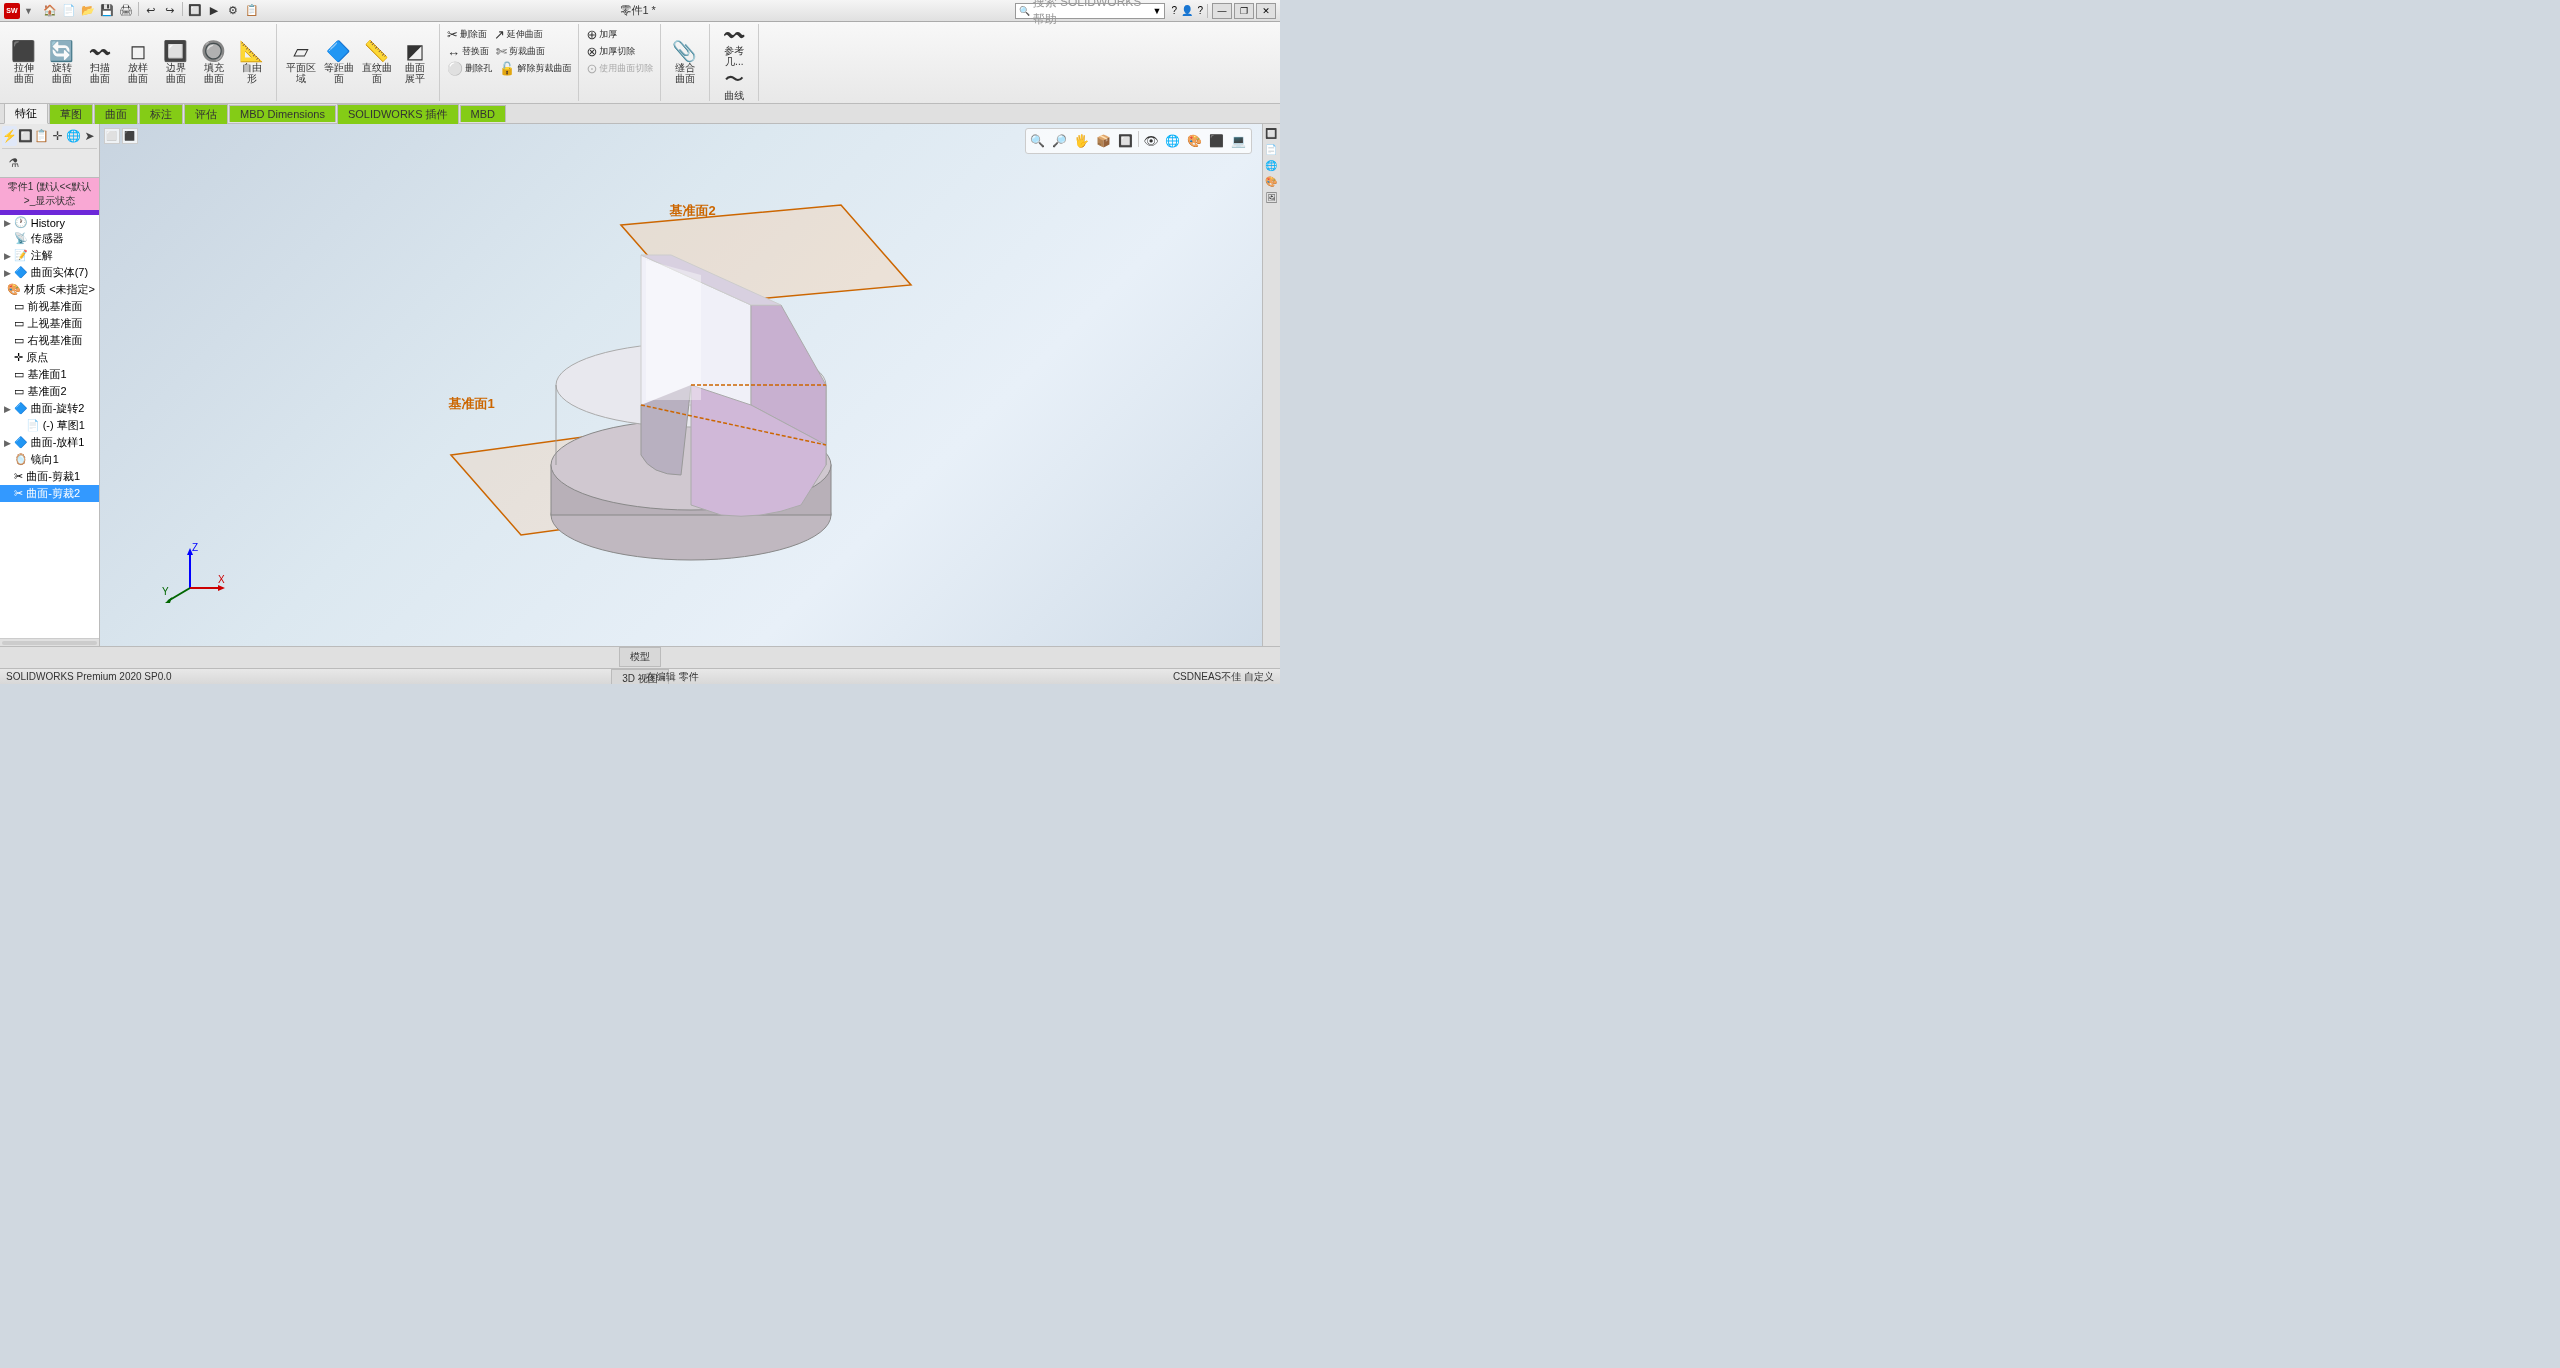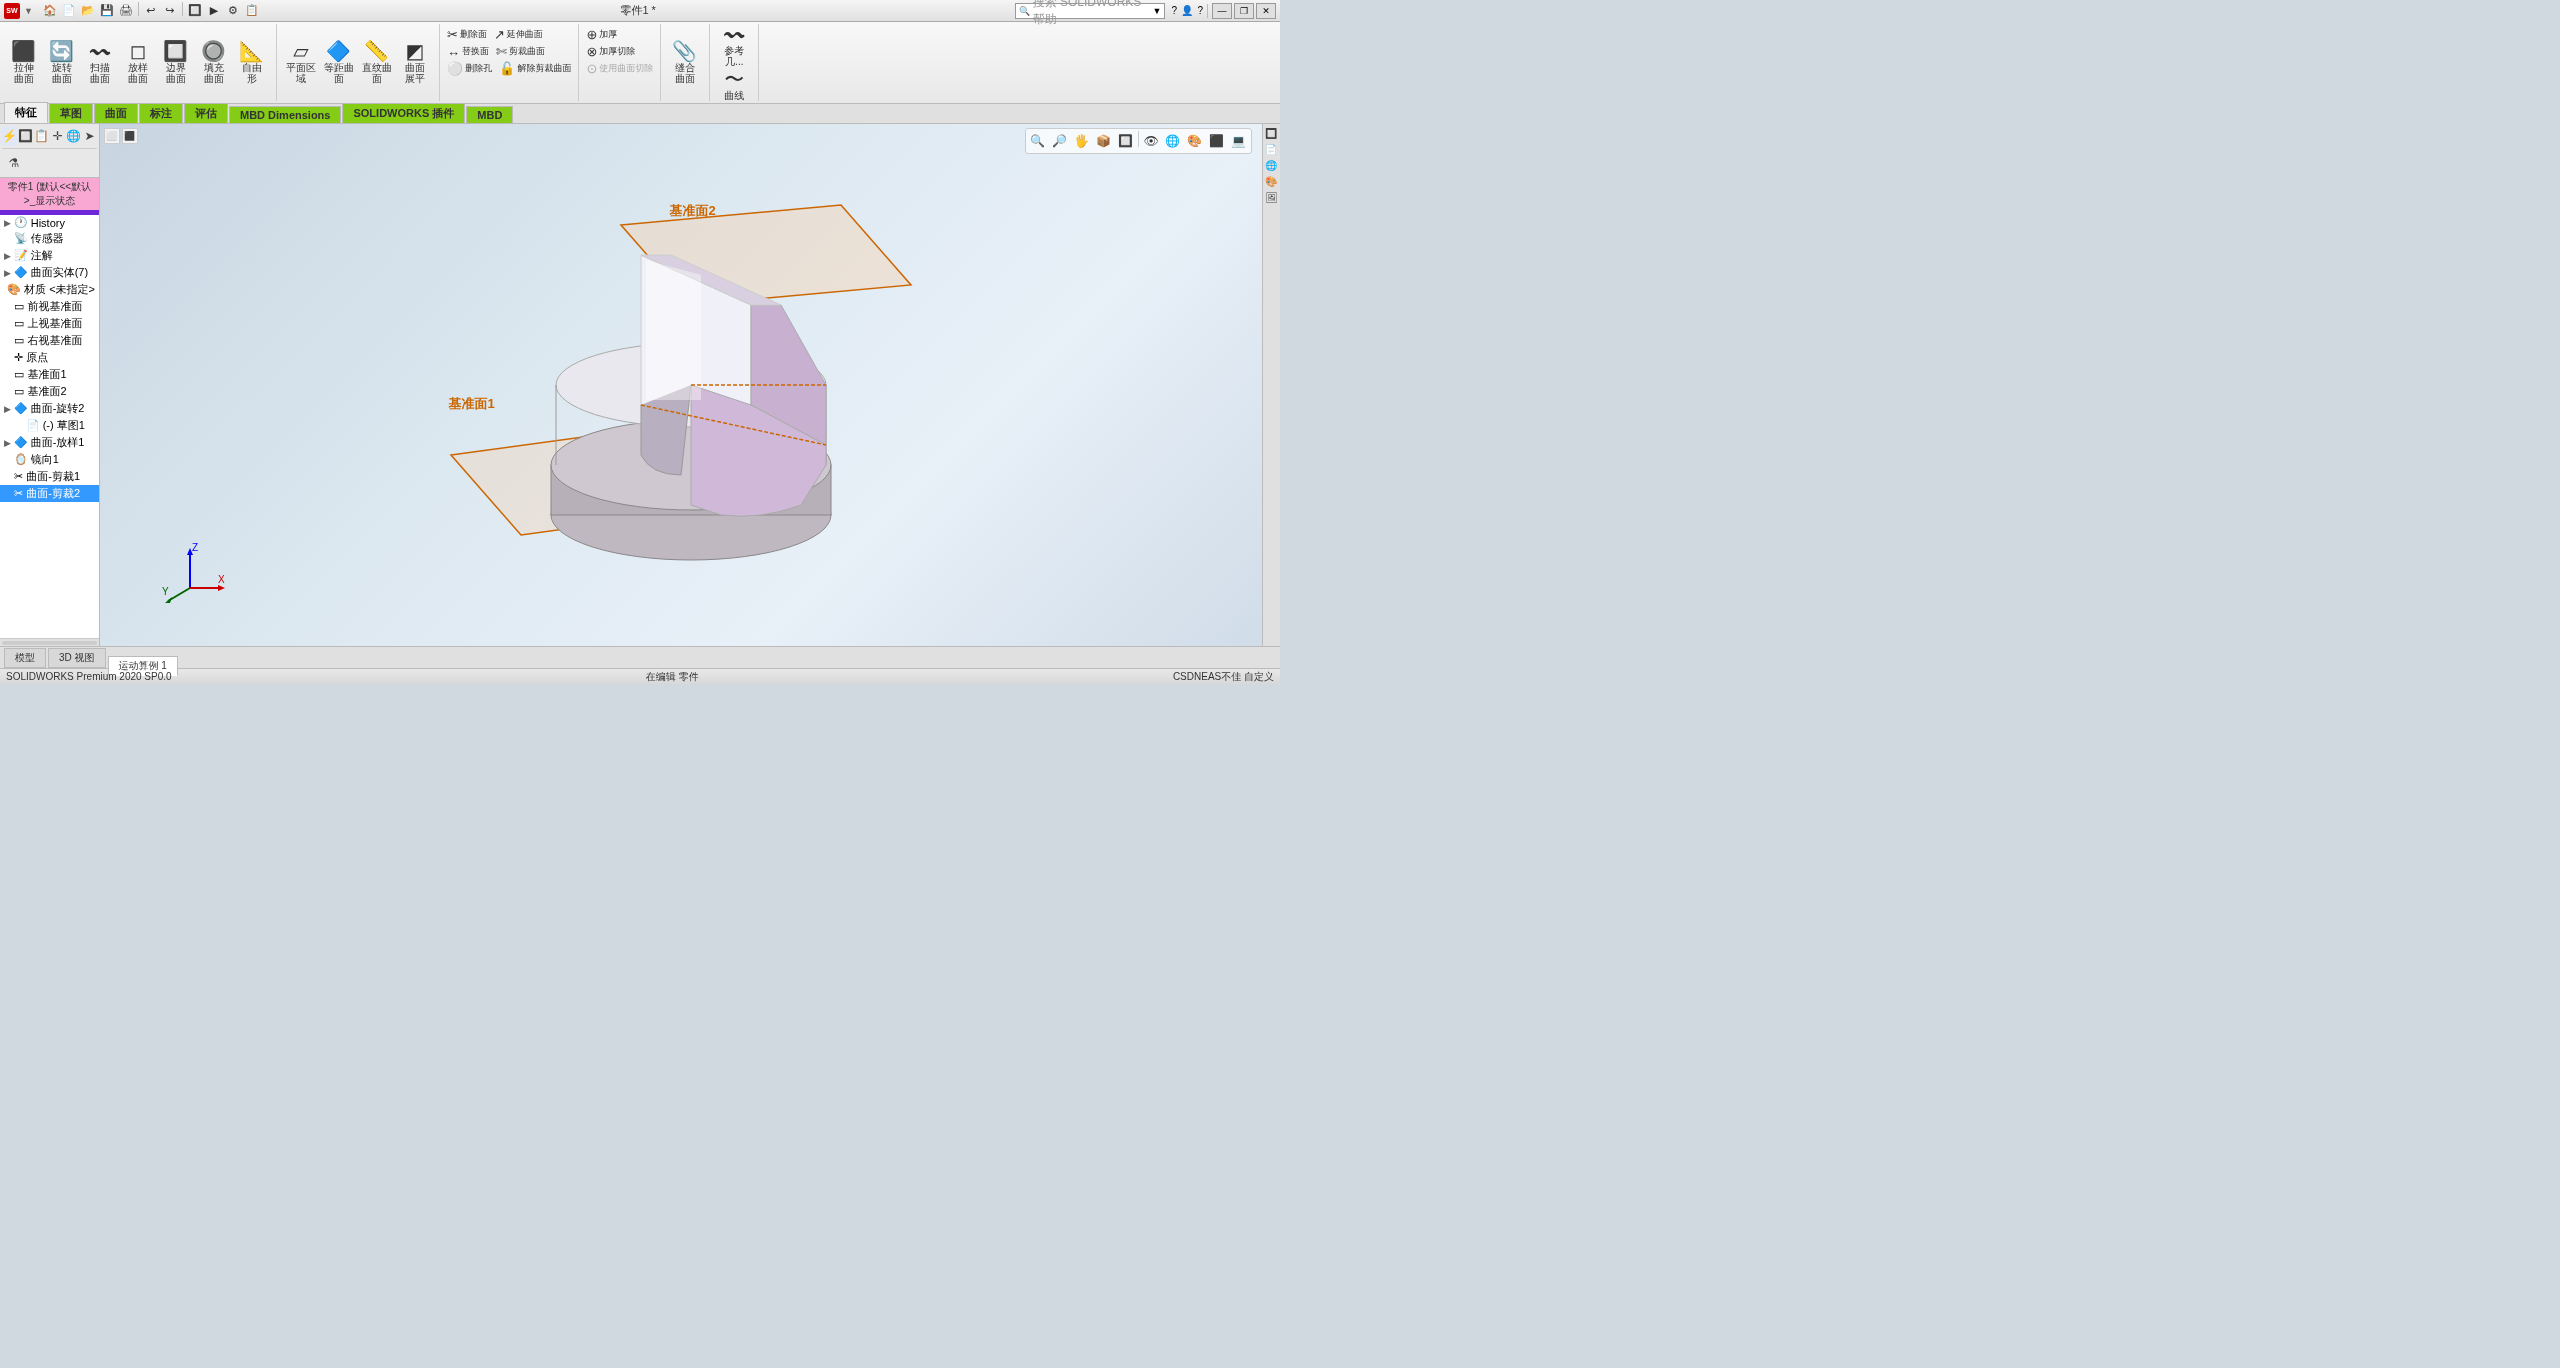--- a/index.html
+++ b/index.html
@@ -58,26 +58,25 @@
       color: #333;
       text-align: center;
       line-height: 1.1;
     }
     .cmd-icon { font-size: 20px; line-height: 1; }
     .cmd-label { font-size: 10px; color: #333; margin-top: 1px; text-align: center; }
     
     
     #tabs {
       display: flex;
-      align-items: flex-end;
+      align-items: center;
       height: 20px;
       background: #e0e0e0;
       border-bottom: 1px solid #bbb;
       padding-left: 4px;
-      font-weight: bold;
     }
     .tab {
       padding: 2px 10px;
       font-size: 11px;
       cursor: pointer;
       border: 1px solid #bbb;
       border-bottom: none;
       background: #84cc16;
       color: #333;
       margin-right: 1px;
@@ -198,20 +197,21 @@
     
     
     #bottom-tabs {
       height: 22px;
       background: #e0e0e0;
       border-top: 1px solid #bbb;
       display: flex;
       align-items: center;
       padding: 0 4px;
       gap: 2px;
+      flex-direction: column;
     }
     .bottom-tab {
       padding: 2px 10px;
       font-size: 10px;
       cursor: pointer;
       border: 1px solid #bbb;
       background: #d8d8d8;
       color: #333;
     }
     .bottom-tab.active { background: white; border-bottom: 1px solid white; margin-top: 16px; }

